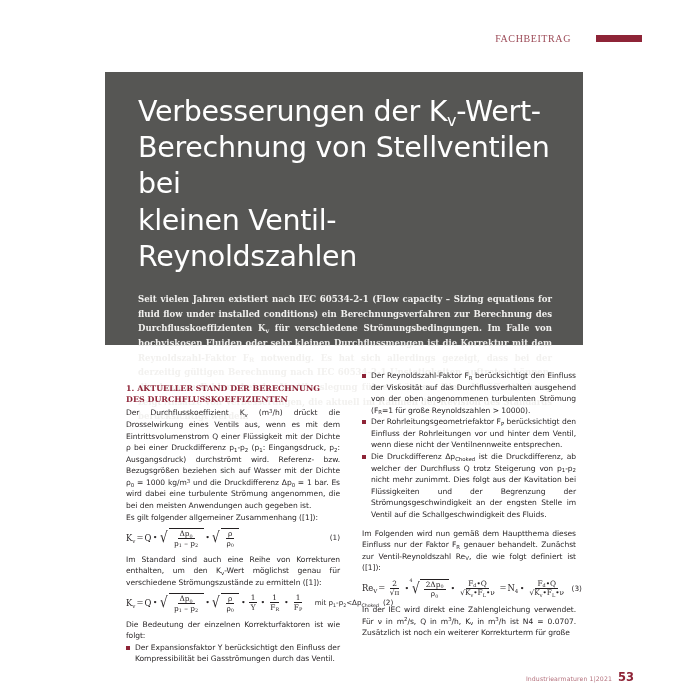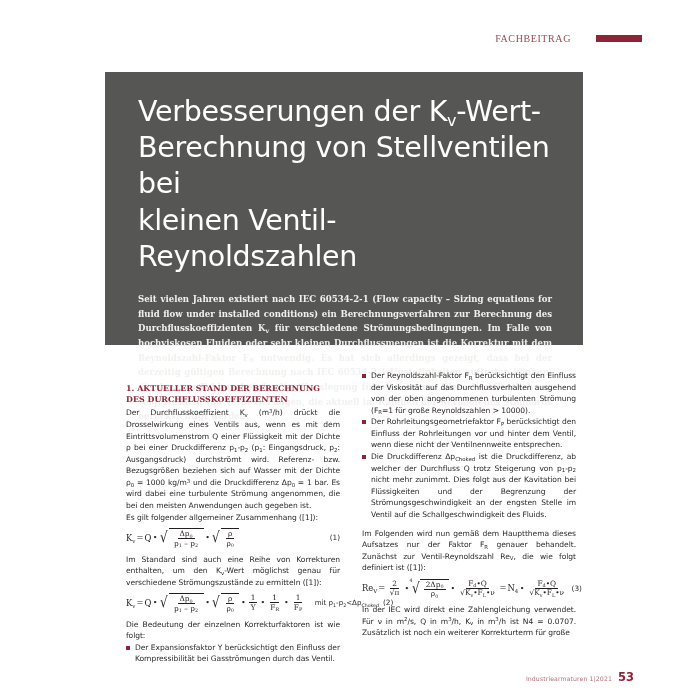--- a/index.html
+++ b/index.html
@@ -399,21 +399,21 @@
       </ul>
     </div>
 
     <div class="col">
       <ul class="bullets">
         <li><span>Der Reynoldszahl-Faktor F</span><sub>R</sub><span> berücksichtigt den Einfluss der Viskosität auf das Durchflussverhalten ausgehend von der oben angenommenen turbulenten Strömung (F</span><sub>R</sub><span>=1 für große Reynoldszahlen &gt; 10000).</span></li>
         <li><span>Der Rohrleitungsgeometriefaktor F</span><sub>P</sub><span> berücksichtigt den Einfluss der Rohrleitungen vor und hinter dem Ventil, wenn diese nicht der Ventilnennweite entsprechen.</span></li>
         <li><span>Die Druckdifferenz Δp</span><sub>Choked</sub><span> ist die Druckdifferenz, ab welcher der Durchfluss Q trotz Steigerung von p</span><sub>1</sub><span>-p</span><sub>2</sub><span> nicht mehr zunimmt. Dies folgt aus der Kavitation bei Flüssigkeiten und der Begrenzung der Strömungsgeschwindigkeit an der engsten Stelle im Ventil auf die Schallgeschwindigkeit des Fluids.</span></li>
       </ul>
 
-      <p class="body" style="margin-top:7px"><span>Im Folgenden wird nun gemäß dem Hauptthema dieses Aufsatzes nur der Faktor F</span><sub>R</sub><span> genauer behandelt. Zunächst zur Ventil-Reynoldszahl Re</span><sub>V</sub><span>, die wie folgt definiert ist ([1]):</span></p>
+      <p class="body" style="margin-top:7px"><span>Im Folgenden wird nun gemäß dem Hauptthema dieses Einfluss nur der Faktor F</span><sub>R</sub><span> genauer behandelt. Zunächst zur Ventil-Reynoldszahl Re</span><sub>V</sub><span>, die wie folgt definiert ist ([1]):</span></p>
 
       <div class="eq-row">
         <div class="eq-body">
           <span class="mvar">Re<sub>V</sub></span>
           <span class="mvar">=</span>
           <span class="frac">
             <span class="num">2</span>
             <span class="den">√π</span>
           </span>
             <span class="dot">•</span>

